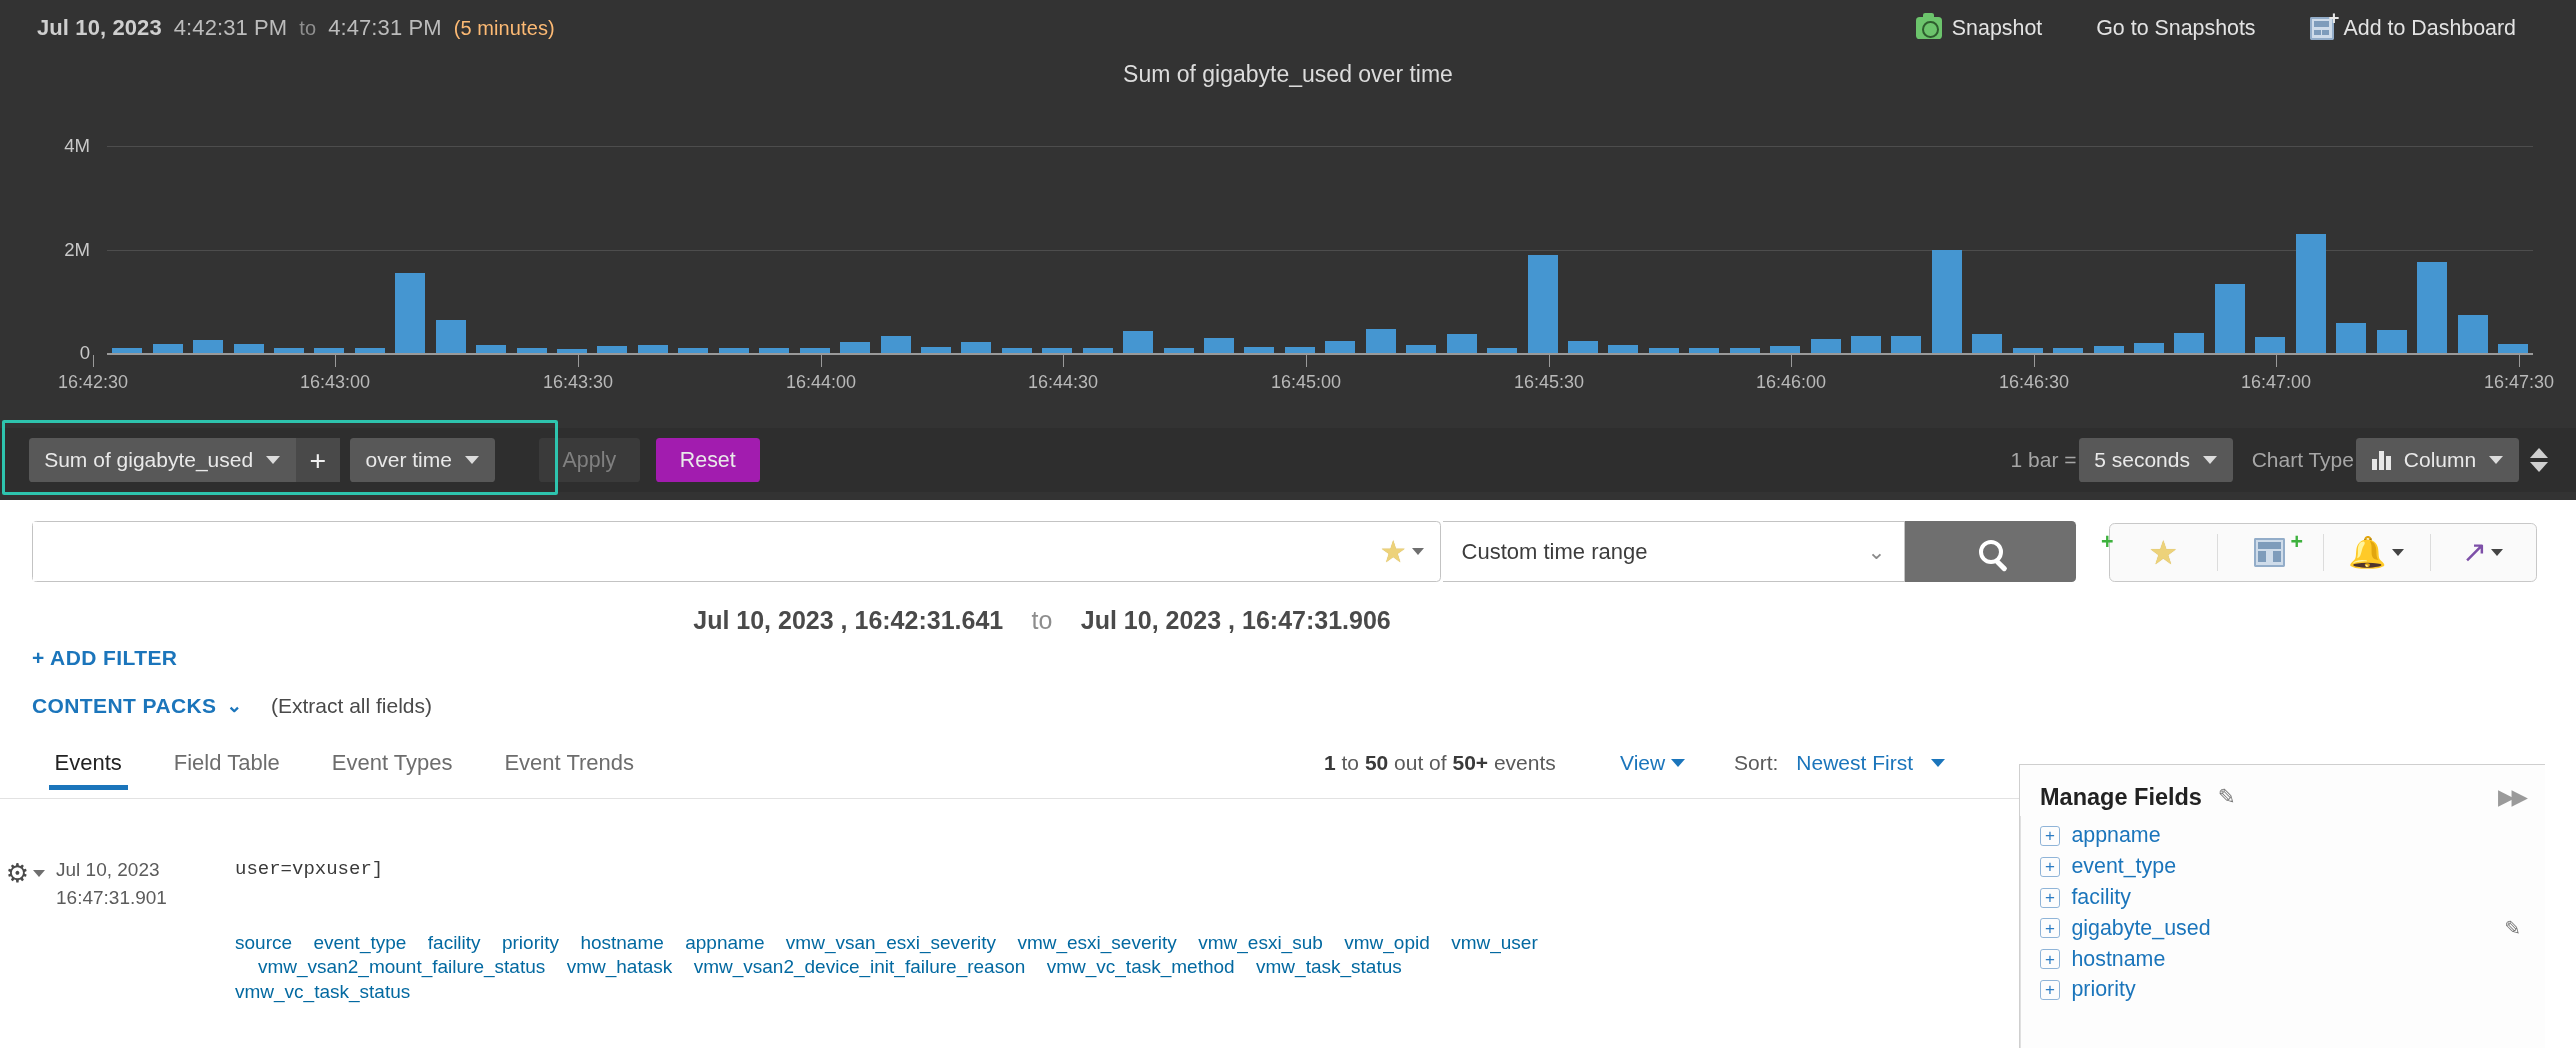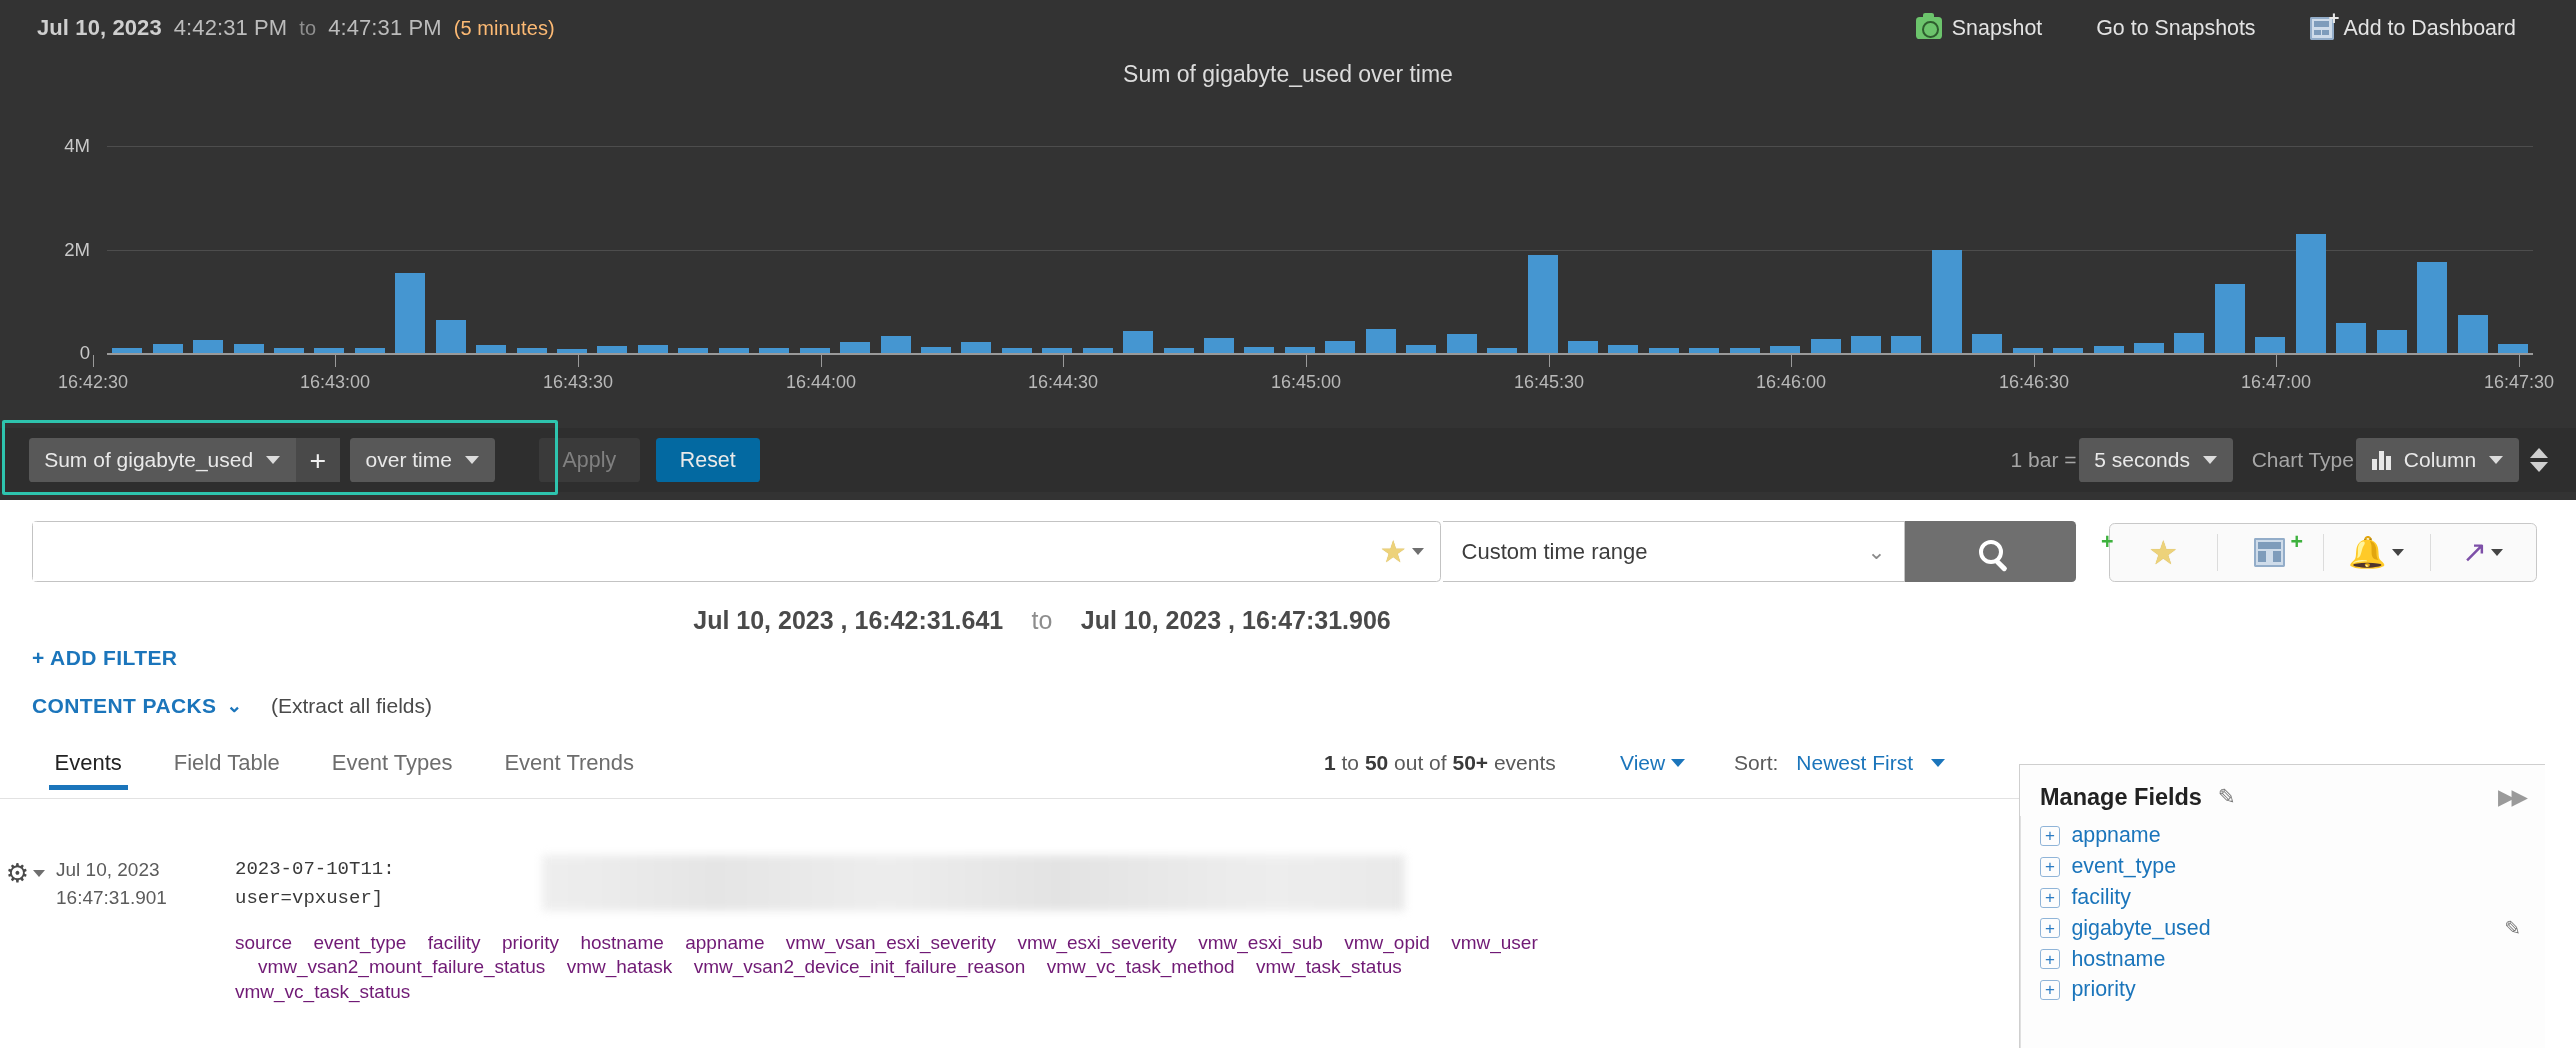--- a/index.html
+++ b/index.html
@@ -108,21 +108,21 @@
   .caret{ width:0;height:0;border-left:7.8px solid transparent;border-right:7.8px solid transparent;border-top:8.6px solid #dcdcdc;}
   .plus-btn{
     height:44px;width:44px;background:#494949;color:#f0f0f0;font-size:28.5px;
     display:flex;align-items:center;justify-content:center;cursor:pointer;
   }
   .btn-flat{
     height:44px;border-radius:3.6px;display:flex;align-items:center;justify-content:center;
     font-size:21.4px;padding:0 24px;cursor:pointer; white-space:nowrap;
   }
   .btn-apply{ background:#3a3a3a;color:#808080;}
-  .btn-reset{ background:#0369a1;color:#e9e9e9;}
+  .btn-reset{ background:#a21caf;color:#e9e9e9;}
   .qb-right{
     position:absolute; right:28.5px; top:428px; height:64px;
     display:flex; align-items:center; gap:2px;
   }
   .qb-lbl{ font-size:21px;color:#a6a6a6; white-space:nowrap;}
   .col-ic{display:inline-flex;align-items:flex-end;gap:2.1px;height:20px;}
   .col-ic b{display:block;width:5px;background:#e7e7e7;}
   .stack-arrows{display:flex;flex-direction:column;gap:4.3px;cursor:pointer;margin-left:8.6px;}
   .ar-u{width:0;height:0;border-left:9.3px solid transparent;border-right:9.3px solid transparent;border-bottom:10.7px solid #cfcfcf;}
   .ar-d{width:0;height:0;border-left:9.3px solid transparent;border-right:9.3px solid transparent;border-top:10.7px solid #cfcfcf;}
@@ -226,21 +226,21 @@
   .ev-line{ font-family:"Liberation Mono", monospace; font-size:19px; color:#3a3a3a; line-height:1.5; position:relative;}
   .redact{
     position:absolute; left:307px; top:0; width:863px; height:56px;
     background:linear-gradient(90deg,#eee,#e4e4e4 20%,#ececec 40%,#e2e2e2 60%,#ededed 85%,#e8e8e8);
     filter:blur(4.3px); opacity:.95;
   }
   .fields{
     position:absolute; left:235px; top:931px; width:1770px;
     font-size:19px; line-height:1.28;
   }
-  .fields a{ color:#701a75; text-decoration:none; margin-right:21.4px; cursor:pointer; white-space:nowrap;}
+  .fields a{ color:#0369a1; text-decoration:none; margin-right:21.4px; cursor:pointer; white-space:nowrap;}
   .fields .row2{ padding-left:23px; }
 
   
   .mf{
     position:absolute; left:2019px; top:764px; width:526px; height:285px;
     border:1.4px solid #cfcfcf; border-right:0; background:#fdfdfd;
   }
   .mf-head{
     display:flex;align-items:center;padding:18.6px 20px 10px 20px;gap:15.7px;
   }
@@ -523,24 +523,20 @@
 <div class="gear">
   <span class="gear-g">⚙</span>
   <span class="mini-caret"></span>
 </div>
 <div class="ev-ts">
   <div>Jul 10, 2023</div>
   <div>16:47:31.901</div>
 </div>
 <div class="ev-body">
   <div class="ev-line">
-    <span>2023-07-10T11:</span>
-    <span class="redact"></span>
-  </div>
-  <div class="ev-line">
     <span>user=vpxuser]</span>
   </div>
 </div>
 
 <div class="fields">
   <div id="frow1"><a href="#">source</a><a href="#">event_type</a><a href="#">facility</a><a href="#">priority</a><a href="#">hostname</a><a href="#">appname</a><a href="#">vmw_vsan_esxi_severity</a><a href="#">vmw_esxi_severity</a><a href="#">vmw_esxi_sub</a><a href="#">vmw_opid</a><a href="#">vmw_user</a></div>
   <div class="row2" id="frow2"><a href="#">vmw_vsan2_mount_failure_status</a><a href="#">vmw_hatask</a><a href="#">vmw_vsan2_device_init_failure_reason</a><a href="#">vmw_vc_task_method</a><a href="#">vmw_task_status</a></div>
   <div id="frow3"><a href="#">vmw_vc_task_status</a></div>
 </div>
 

